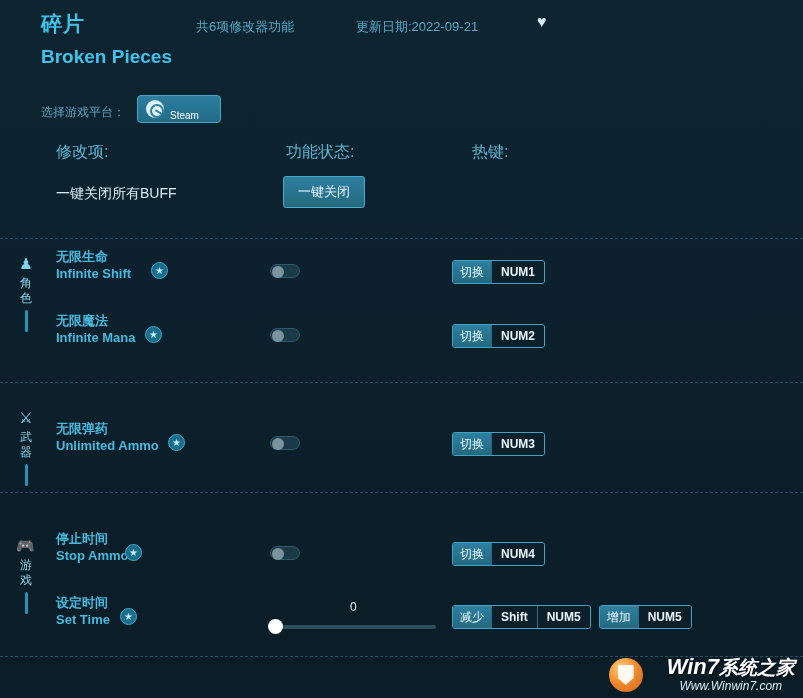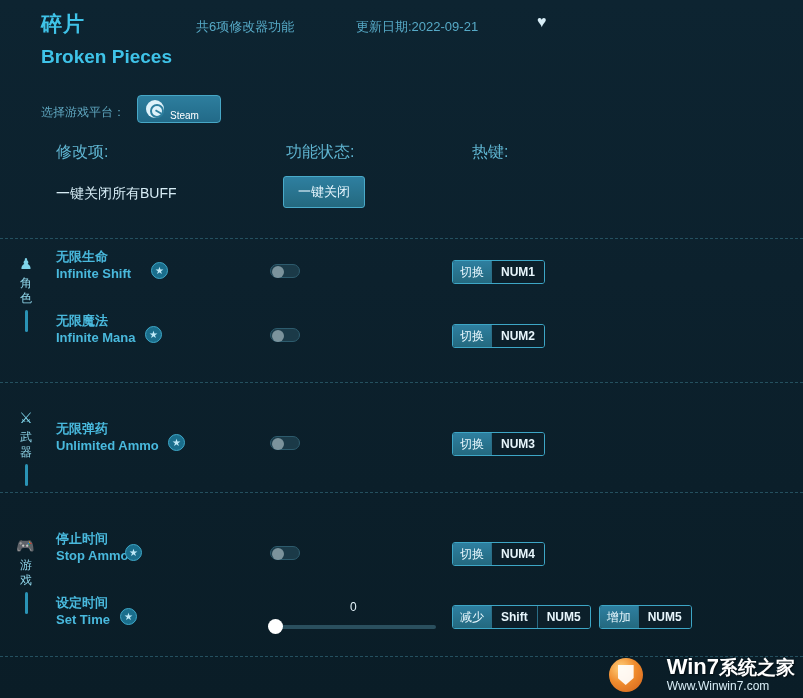--- a/index.html
+++ b/index.html
@@ -194,42 +194,42 @@
   }
   .hk-key {
     background: #0c1f2a; color: #e8f6fc; font-size: 12px; font-weight: bold;
     display: flex; align-items: center; padding: 0 9px;
     border-left: 1px solid #2a6d86;
   }
 
   
   .watermark {
     position: absolute; right: 8px; bottom: 6px;
-    display: flex; align-items: flex-end; gap: 24px;
+    display: flex; align-items: flex-end; gap: 24px; font-style: italic;
   }
   .wm-logo {
     width: 34px; height: 34px; border-radius: 50%;
     background: radial-gradient(circle at 35% 30%, #ffd27f 0%, #f08c2e 45%, #d2611a 100%);
     position: relative; flex: 0 0 auto;
   }
   .wm-logo::after {
     content: "";
     position: absolute; left: 9px; top: 7px; width: 16px; height: 20px;
     background: #ffffff;
     clip-path: polygon(0 0, 100% 0, 100% 65%, 50% 100%, 0 65%);
     opacity: .92;
   }
   .wm-text { line-height: 1; }
   .wm-main {
     font-size: 22px; font-weight: bold; color: #ffffff;
     text-shadow: 1px 1px 2px rgba(0,0,0,.6);
   }
   .wm-main .w7 { color: #ffffff; }
   .wm-main .cn { color: #ffffff; font-size: 19px; }
-  .wm-sub { font-size: 12px; color: #d9eef7; margin-top: 2px; text-align: left; }
+  .wm-sub { font-size: 12px; color: #d9eef7; margin-top: 2px; text-align: center; }
 </style>
 </head>
 <body>
 
 <div class="app">
 
   <div class="header">
     <div class="title-cn">碎片</div>
     <div class="meta-count">共6项修改器功能</div>
     <div class="meta-date">更新日期:2022-09-21</div>

